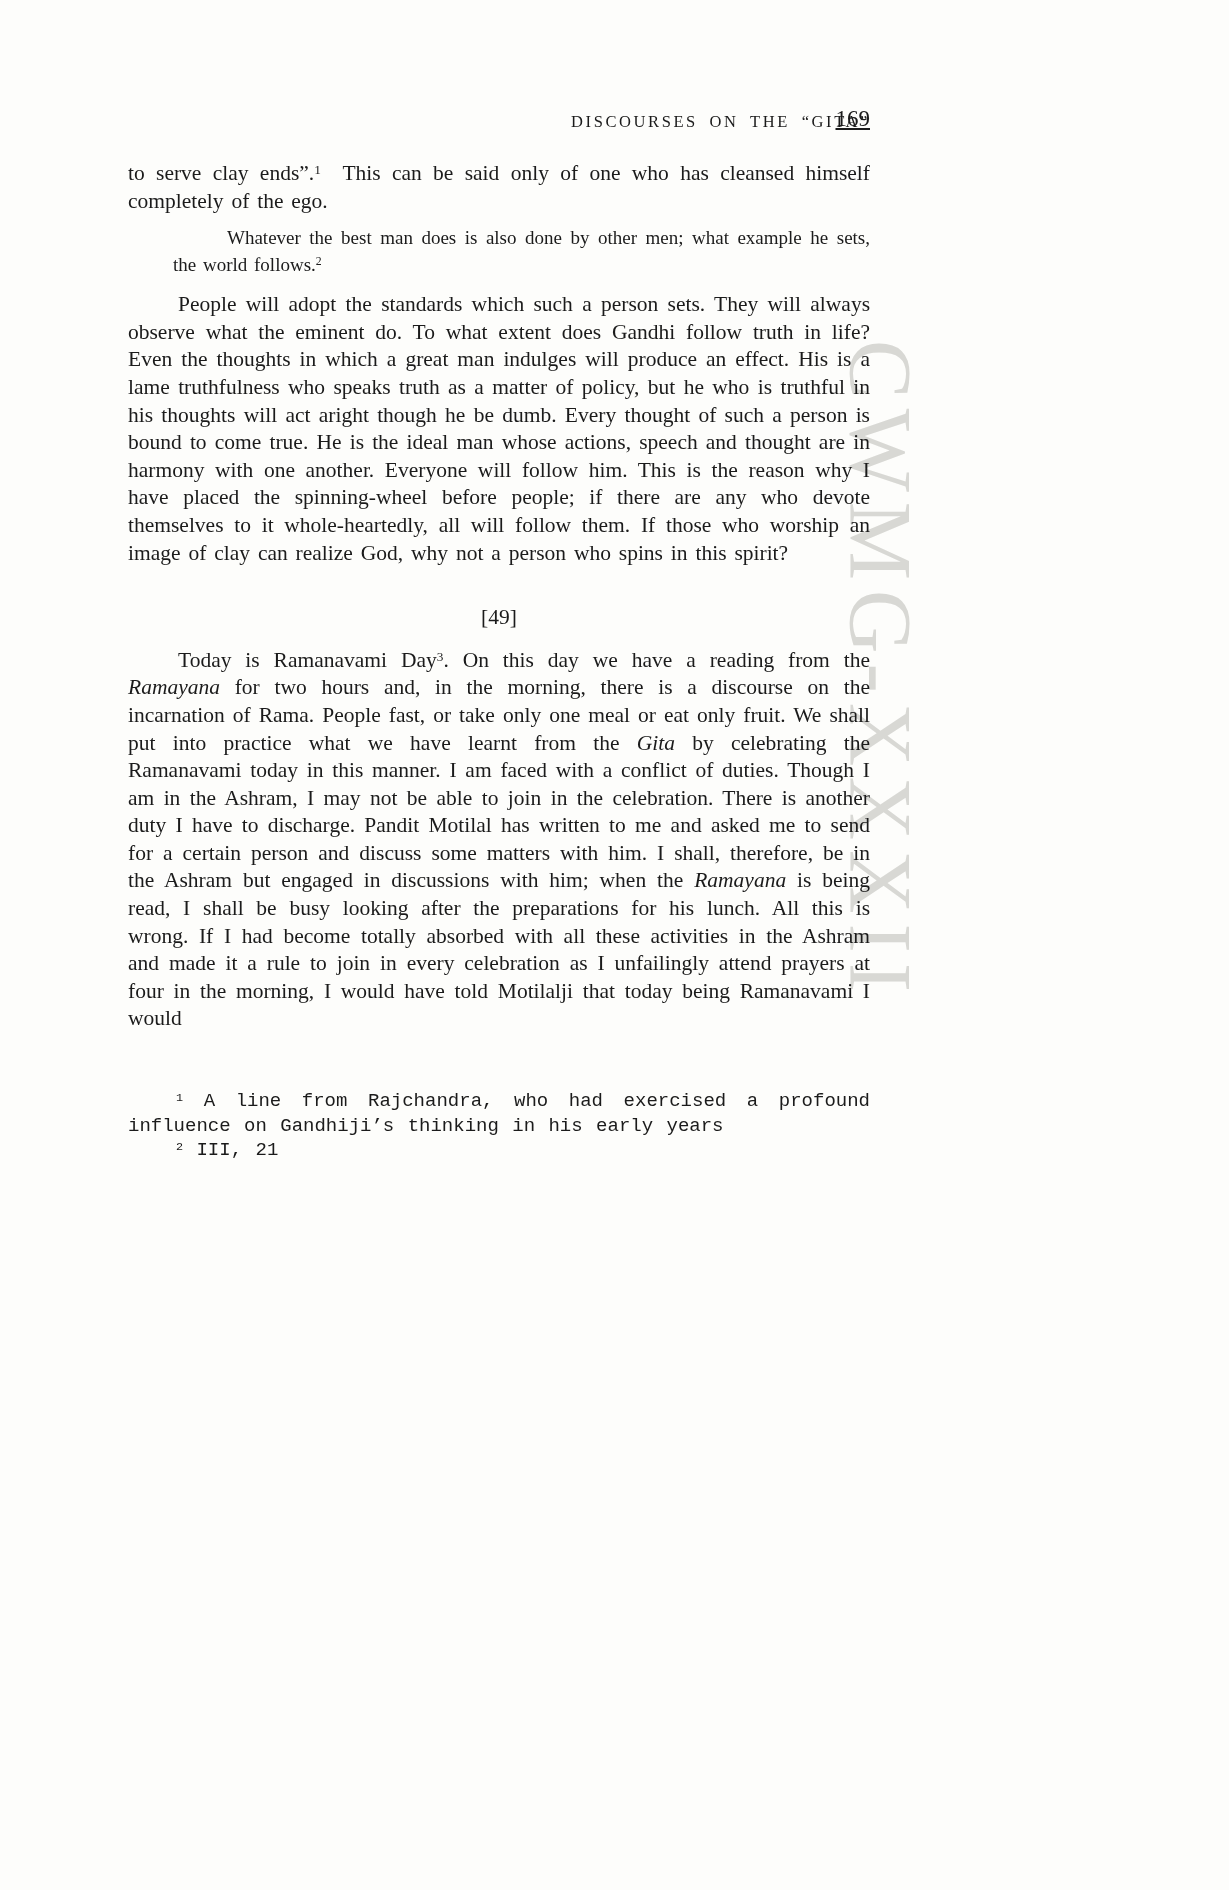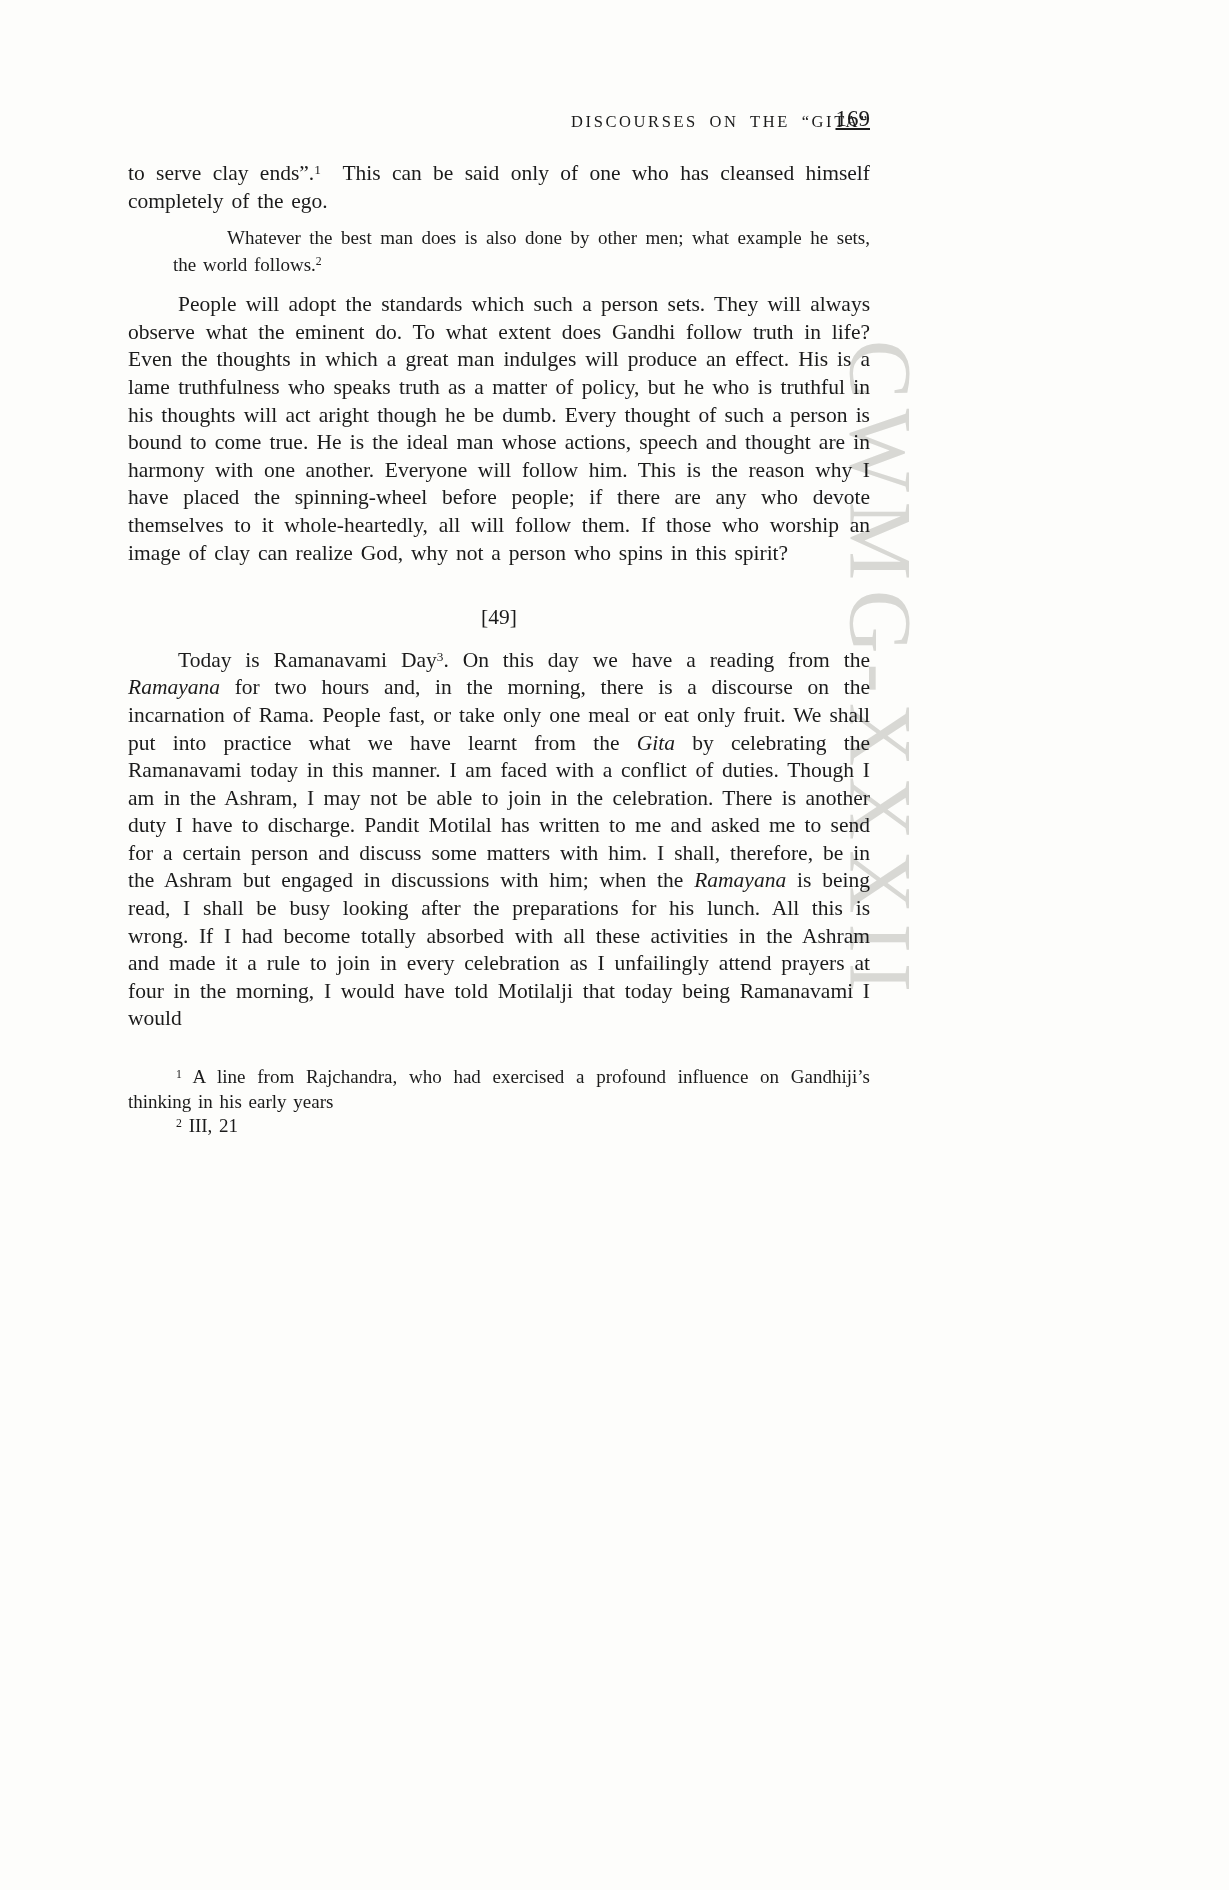--- a/index.html
+++ b/index.html
@@ -72,21 +72,22 @@
     text-align: center !important;
     margin: 37px 0 15px !important;
     text-indent: 0 !important;
   }
   .date-line {
     text-align: right !important;
     font-style: italic;
     margin: 0 0 3px !important;
   }
   .footnotes {
-    margin-top: 32px;
+    margin-top: 56px;
+    font-family: Liberation Mono, monospace;
   }
   .footnotes p {
     margin: 0;
     font-size: 19px;
     line-height: 24.6px;
     text-align: justify;
     word-spacing: 2px;
     text-indent: 48px;
   }
   sup {

